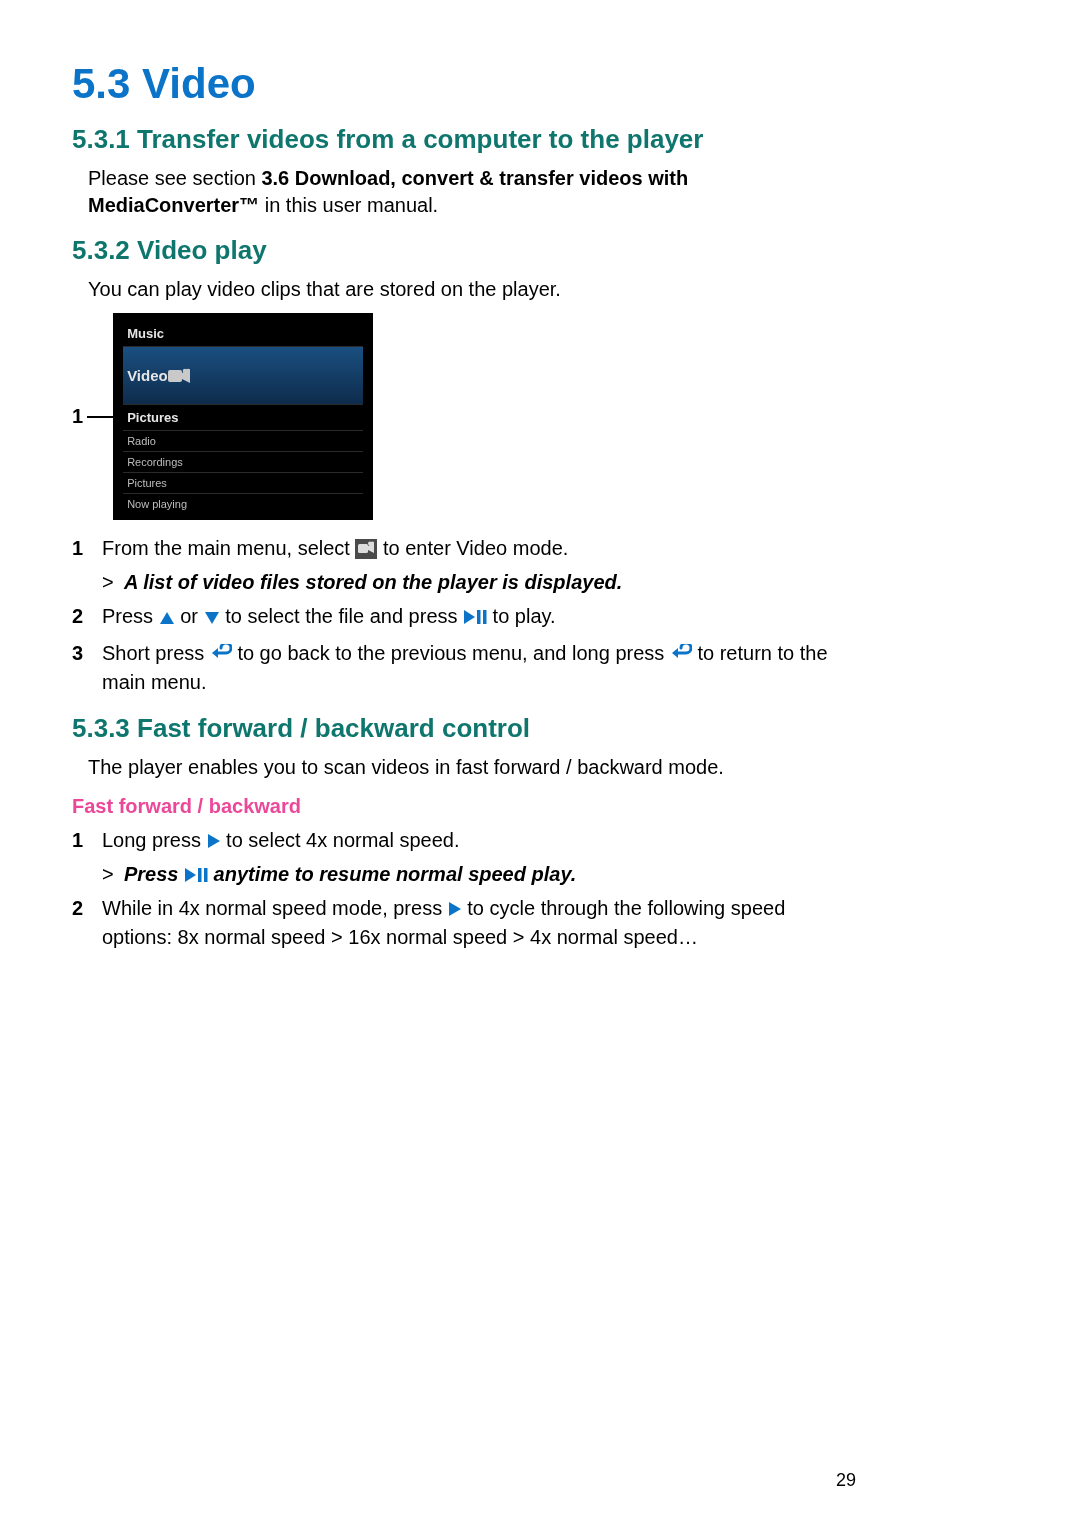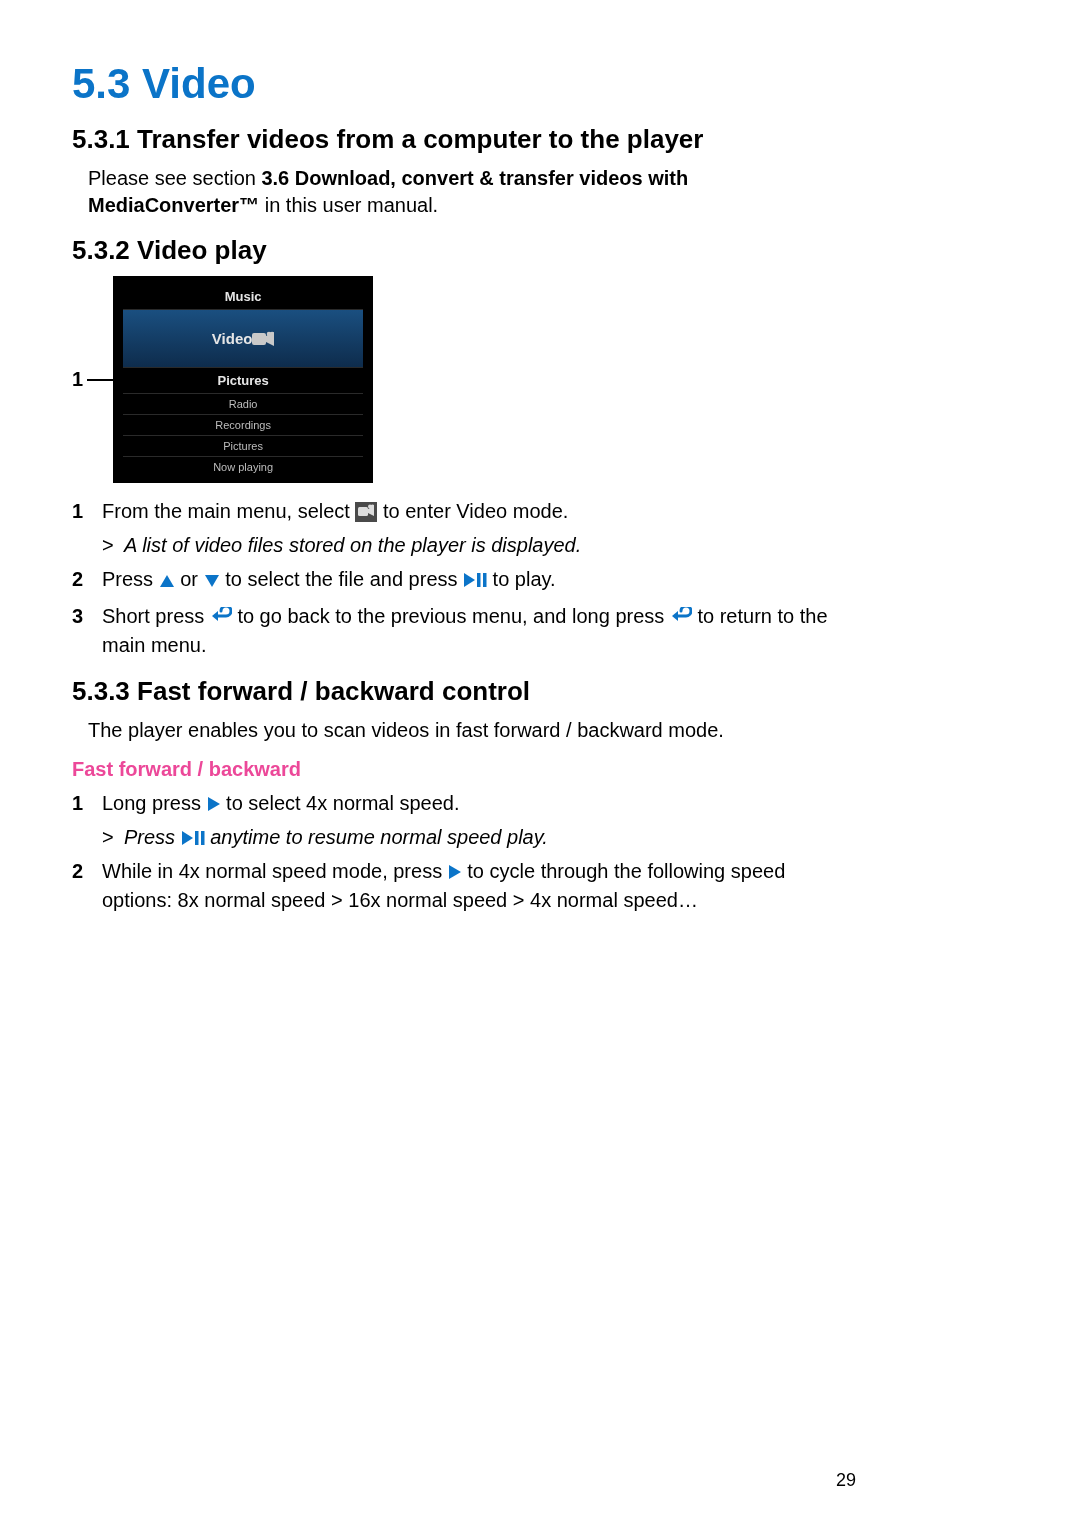--- a/index.html
+++ b/index.html
@@ -16,21 +16,21 @@
     padding: 60px 72px 40px 72px;
     position: relative;
   }
   .h1 {
     color: #0b74c8;
     font-size: 42px;
     font-weight: 700;
     margin: 0 0 10px 0;
   }
   .h2 {
-    color: #000000;
+    color: #0f766e;
     font-size: 26px;
     font-weight: 700;
     margin: 16px 0 10px 0;
   }
   .h3 {
     color: #ec4899;
     font-size: 20px;
     font-weight: 700;
     margin: 14px 0 8px 0;
   }
@@ -65,21 +65,21 @@
     box-sizing: border-box;
   }
   .menu-row {
     color: #e6e6e6;
     font-size: 13px;
     padding: 5px 4px;
     border-top: 1px solid #2a2a2a;
     font-weight: 700;
     display: flex;
     align-items: center;
-    justify-content: center;
+    justify-content: flex-start;
   }
   .menu-row.first { border-top: none; }
   .menu-row.small { font-size: 11px; font-weight: 400; color: #bdbdbd; padding: 4px 4px; }
   .menu-row.active {
     background: linear-gradient(#1a4f80, #0e2c4c);
     font-size: 15px;
     font-weight: 700;
     padding: 20px 4px;
   }
   .video-row-icon {
@@ -105,21 +105,21 @@
   .sub-note {
     display: flex;
     margin: 6px 0 6px 30px;
     font-size: 20px;
   }
   .sub-note .gt {
     width: 22px;
     flex: 0 0 22px;
     font-style: normal;
   }
-  .sub-note .txt { font-style: italic; flex: 1; }
+  .sub-note .txt { font-style: italic; flex: 1; font-weight: bold; }
 
   
   .ic {
     display: inline-block;
     vertical-align: -2px;
   }
   .ic svg { display: block; }
   .ic-box {
     display: inline-block;
     width: 22px;
@@ -144,20 +144,21 @@
 <div class="page">
 
   <h1 class="h1">5.3  Video</h1>
 
   <h2 class="h2">5.3.1 Transfer videos from a computer to the player</h2>
   <p class="body-text">
     <span>Please see section </span><span class="bold">3.6 Download, convert &amp; transfer videos with MediaConverter™</span><span> in this user manual.</span>
   </p>
 
   <h2 class="h2">5.3.2 Video play</h2>
+  <p class="body-text">You can play video clips that are stored on the player.</p>
 
   <div class="shot-wrap">
     <span class="callout-num">1</span>
     <span class="callout-line"></span>
     <div class="screenshot">
       <div class="menu-row first">
           <span>Music</span>
         </div>
       <div class="menu-row active">
         <span>Video</span>

